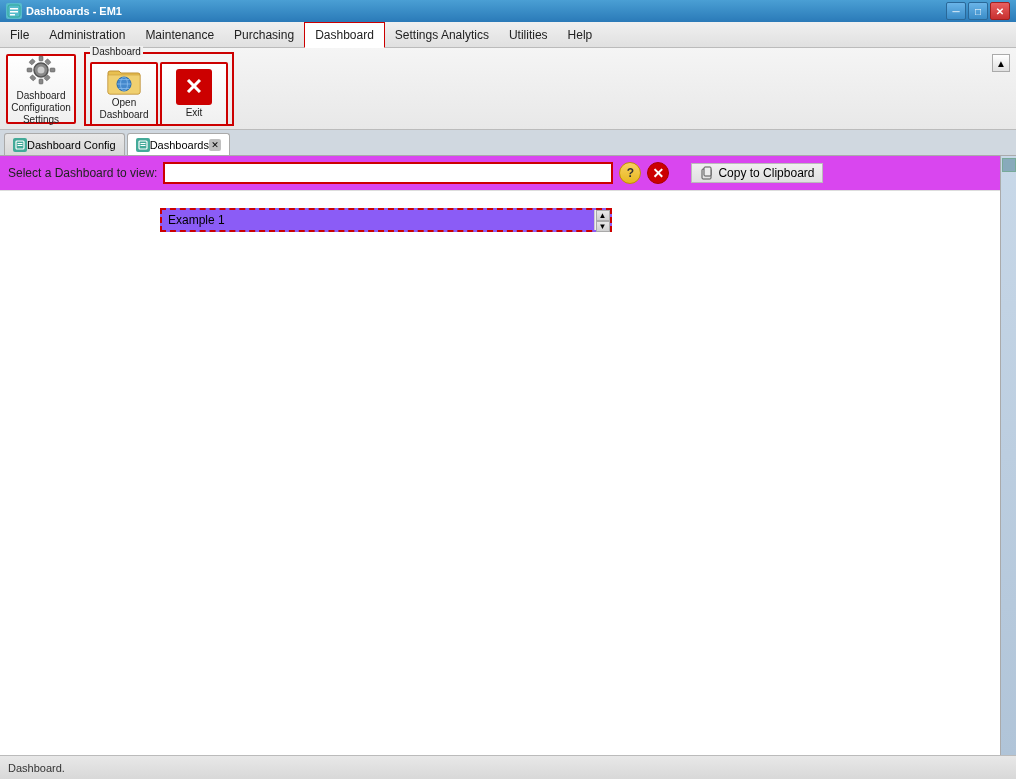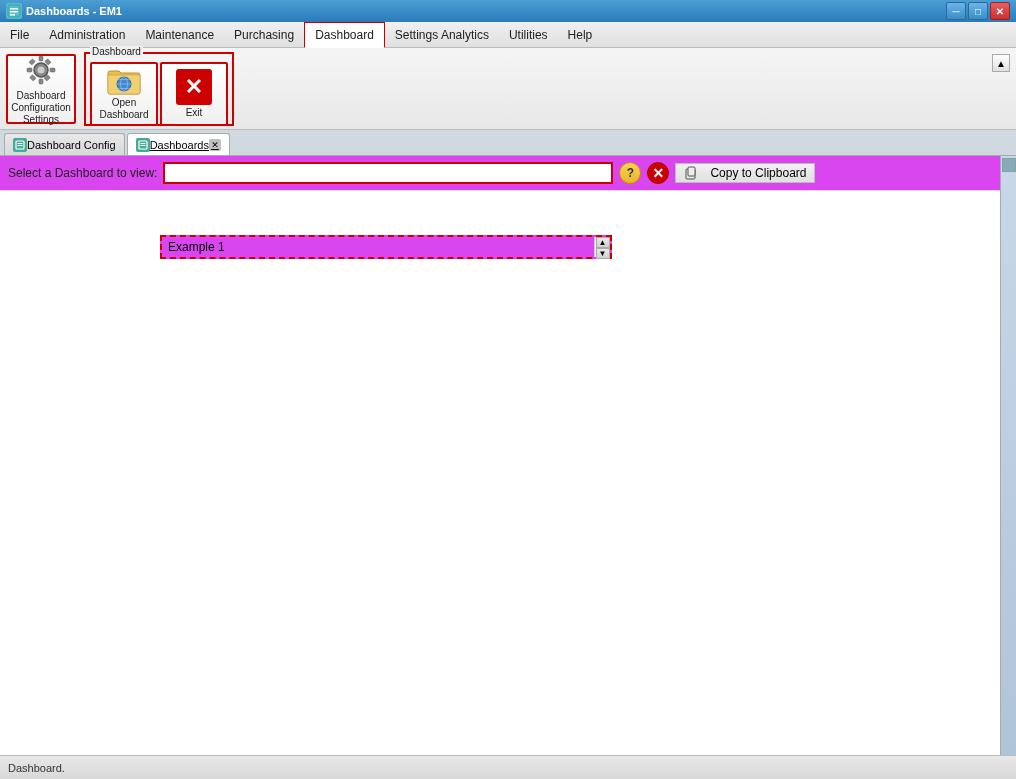--- a/index.html
+++ b/index.html
@@ -170,21 +170,20 @@
       cursor: pointer;
       font-size: 11px;
       gap: 0;
       height: 22px;
       margin-right: 2px;
       border-radius: 3px 3px 0 0;
     }
     .tab.active {
       background: white;
       z-index: 5;
-      text-decoration: underline;
     }
     .tab-close {
       width: 12px; height: 12px;
       background: #c0c0c0;
       border-radius: 2px;
       display: flex; align-items: center; justify-content: center;
       font-size: 9px;
       cursor: pointer;
     }
     .tab-icon {
@@ -244,33 +243,32 @@
       font-size: 14px;
       font-weight: bold;
       cursor: pointer;
     }
     .copy-btn {
       padding: 2px 8px;
       background: linear-gradient(to bottom, #f0f0f0, #e0e0e0);
       border: 1px solid #bbb;
       cursor: pointer;
       font-size: 12px;
-      display: flex; align-items: center; gap: 12px;
+      display: flex; align-items: center; gap: 4px; margin-left: 16px;
     }
 
     
     .dropdown-overlay {
       position: absolute;
       left: 160px;
       top: 52px;
       width: 452px;
-      background: #d946ef;
+      background: #8b5cf6;
       border: 2px dashed #c00;
       z-index: 100;
-      margin-top: 27px;
     }
     .dropdown-item {
       padding: 3px 6px;
       font-size: 12px;
       cursor: pointer;
     }
     .dropdown-scroll {
       position: absolute;
       right: 0; top: 0; bottom: 0;
       width: 16px;

